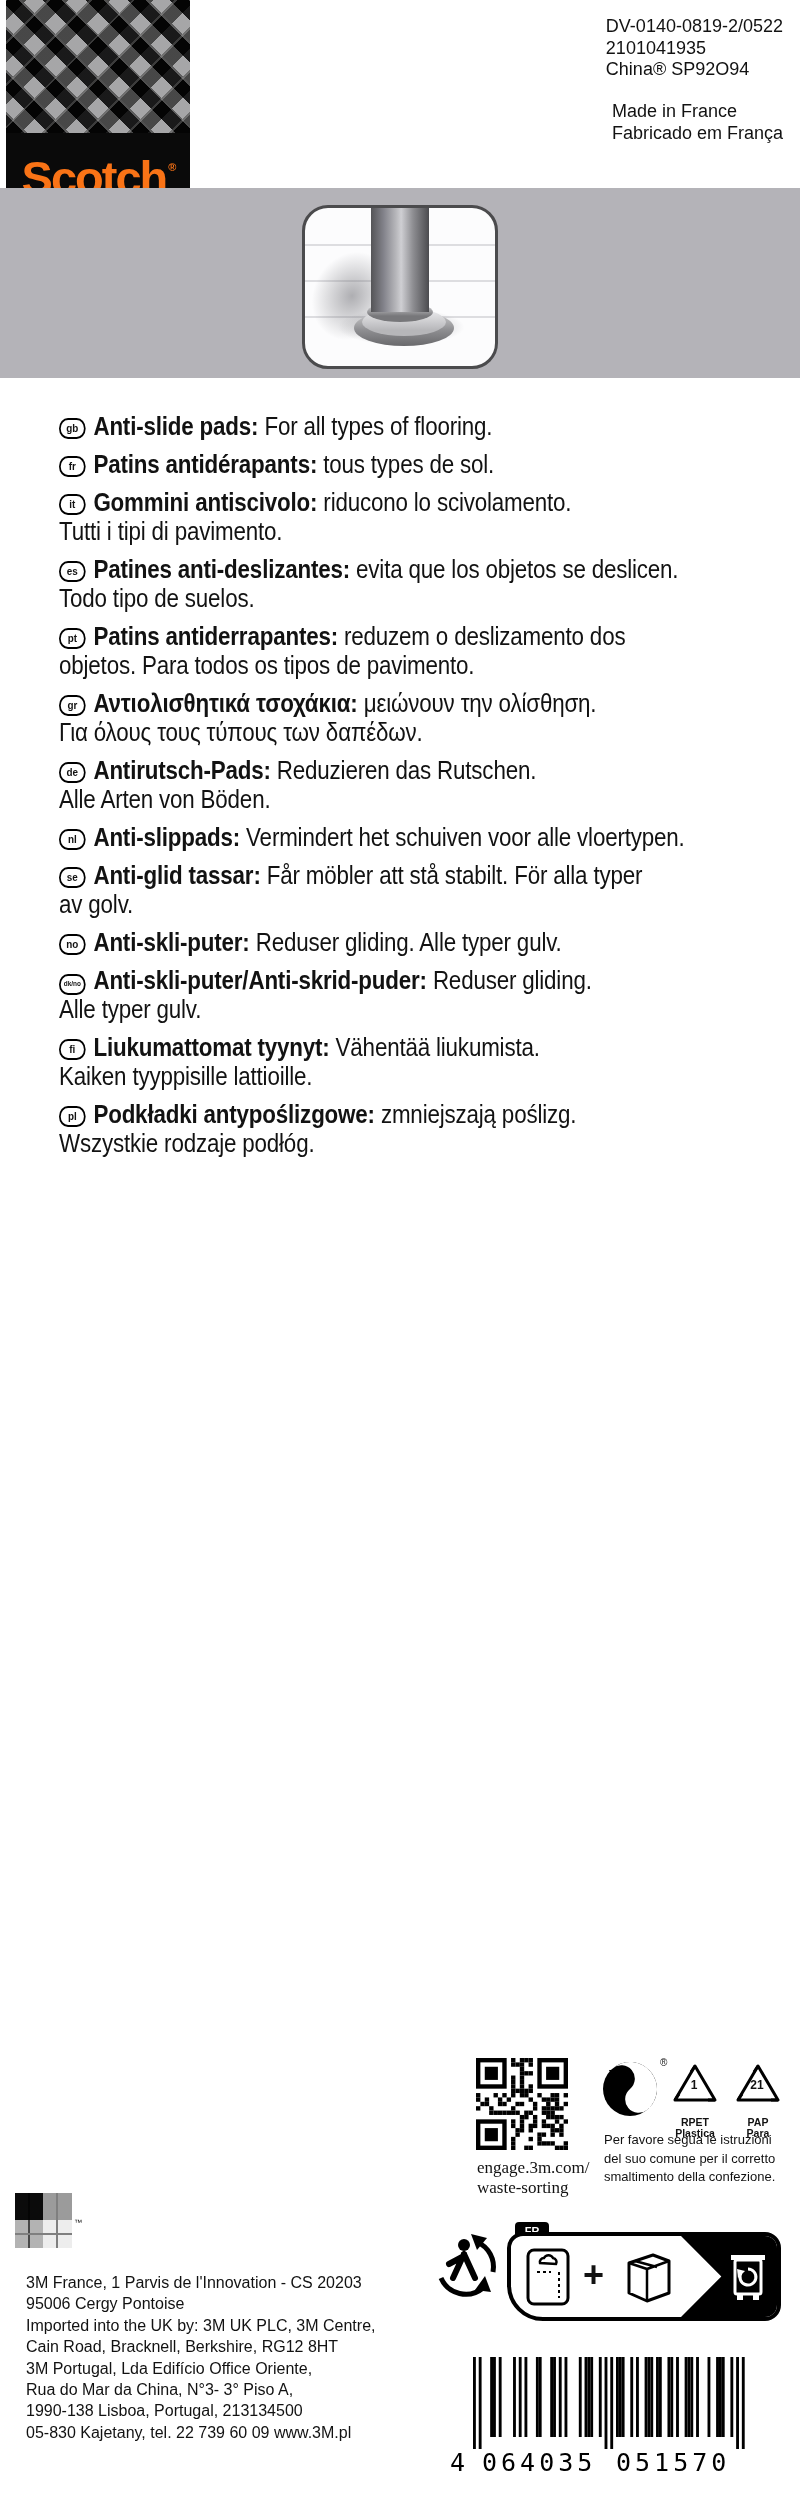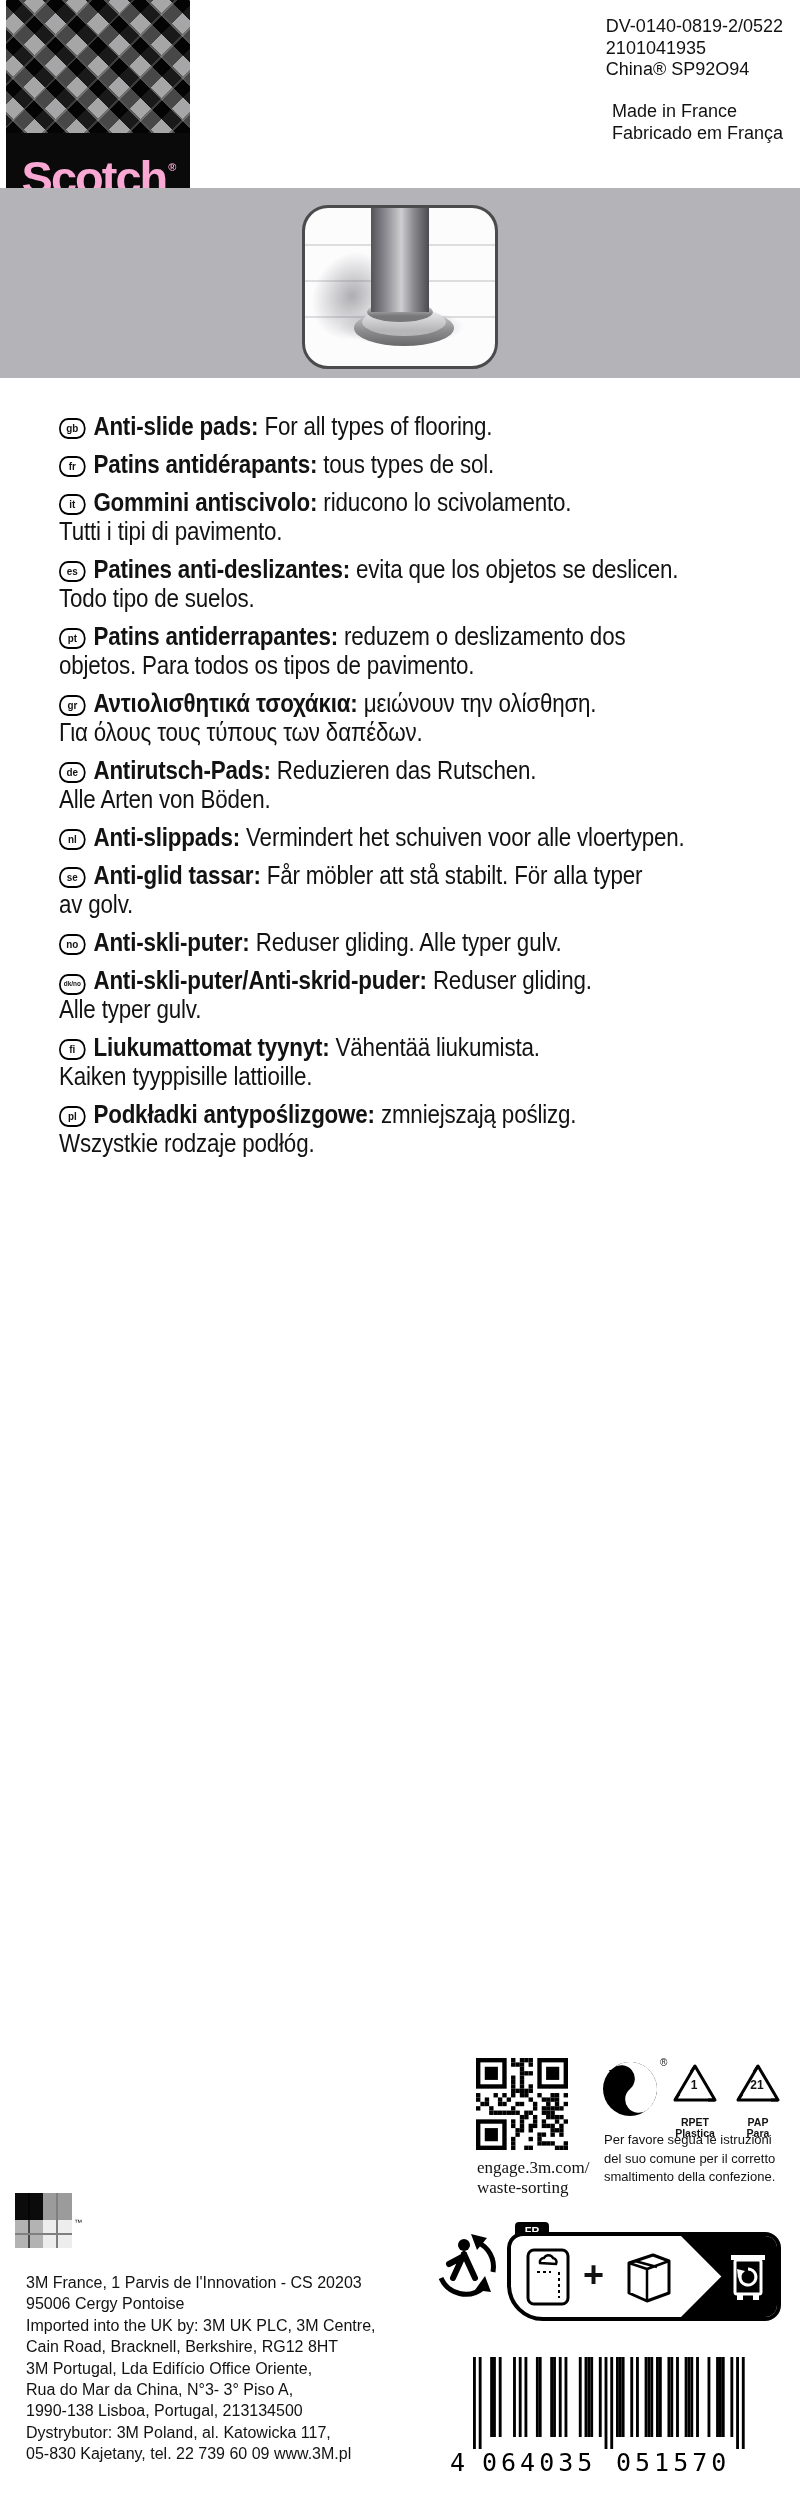--- a/index.html
+++ b/index.html
@@ -7,21 +7,21 @@
           font-family:"Liberation Sans",sans-serif;color:#121212;}
 
   
   .logo{position:absolute;left:6px;top:0;width:184px;height:222px;}
   .logo .plaid{width:184px;height:133px;
     background-image:
       repeating-linear-gradient(45deg, transparent 0 13px, rgba(255,255,255,.30) 13px 15px, transparent 15px 30px),
       repeating-linear-gradient(-45deg, transparent 0 13px, rgba(255,255,255,.22) 13px 15px, transparent 15px 30px),
       repeating-linear-gradient(45deg, rgba(0,0,0,.82) 0 15px, rgba(255,255,255,.22) 15px 30px),
       repeating-linear-gradient(-45deg, #141414 0 15px, #8d8d8f 15px 30px);}
-  .logo .band{width:184px;height:89px;background:#0a0a0a;color:#f9a8d4;display:flex;
+  .logo .band{width:184px;height:89px;background:#0a0a0a;color:#f97316;display:flex;
     align-items:center;justify-content:center;font-weight:bold;font-size:47px;letter-spacing:-2px;}
   .logo .band sup{font-size:11px;margin-left:2px;margin-top:-22px;}
 
   
   .codes{position:absolute;right:17px;top:16px;font-size:18px;line-height:21.5px;}
   .origin{position:absolute;right:17px;top:101px;text-align:left;font-size:18px;line-height:21.5px;}
 
   
   .banner{position:absolute;left:0;top:188px;width:800px;height:190px;background:#b4b3b8;}
   .heroCard{position:absolute;left:302px;top:17px;width:190px;height:158px;background:#fcfcfd;
@@ -322,21 +322,20 @@
   <span class="plaidTm">™</span>
 
   <div class="addresses">
       <div>3M France, 1 Parvis de l'Innovation - CS 20203</div>
       <div>95006 Cergy Pontoise</div>
       <div>Imported into the UK by: 3M UK PLC, 3M Centre,</div>
       <div>Cain Road, Bracknell, Berkshire, RG12 8HT</div>
       <div>3M Portugal, Lda Edifício Office Oriente,</div>
       <div>Rua do Mar da China, N°3- 3° Piso A,</div>
       <div>1990-138 Lisboa, Portugal, 213134500</div>
-      <div>Dystrybutor: 3M Poland, al. Katowicka 117,</div>
       <div>05-830 Kajetany, tel. 22 739 60 09 www.3M.pl</div>
     </div>
 
   <svg class="triman" width="72" height="72" viewBox="0 0 72 72">
     <circle cx="33" cy="13" r="6" fill="#000"></circle>
     <path d="M33,22 L22,46 M33,22 L44,46 M33,24 L18,32" stroke="#000" stroke-width="6" stroke-linecap="round" fill="none"></path>
     <path d="M10,46 A27,27 0 0 0 52,56" stroke="#000" stroke-width="5" fill="none"></path>
     <polygon points="54,44 60,60 44,58" fill="#000"></polygon>
     <path d="M62,40 A27,27 0 0 0 46,10" stroke="#000" stroke-width="5" fill="none"></path>
     <polygon points="40,2 56,6 46,18" fill="#000"></polygon>

